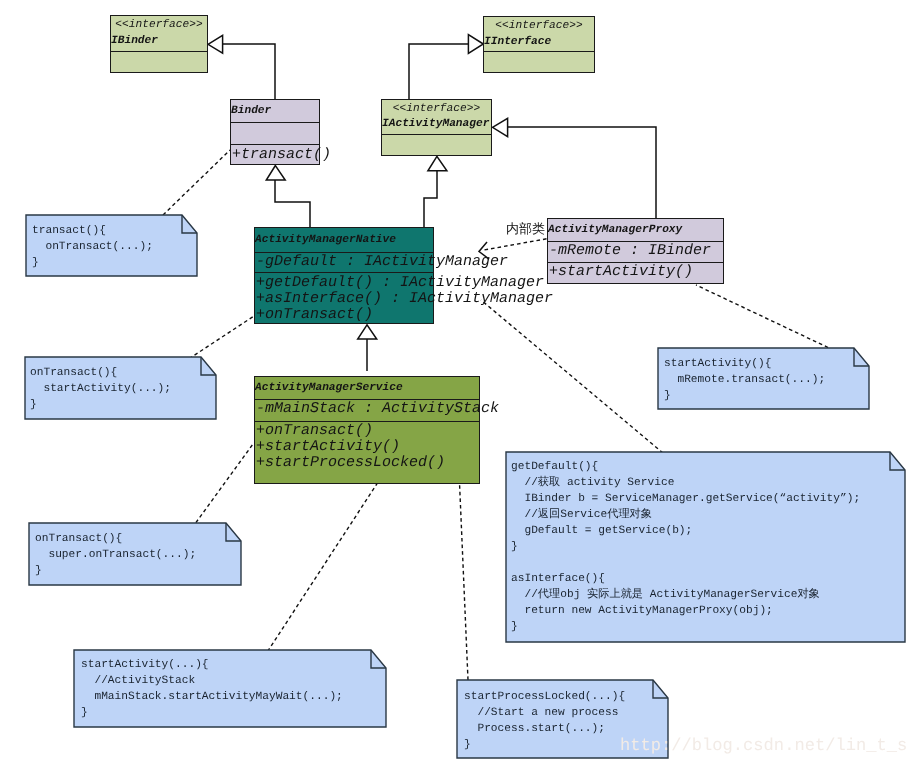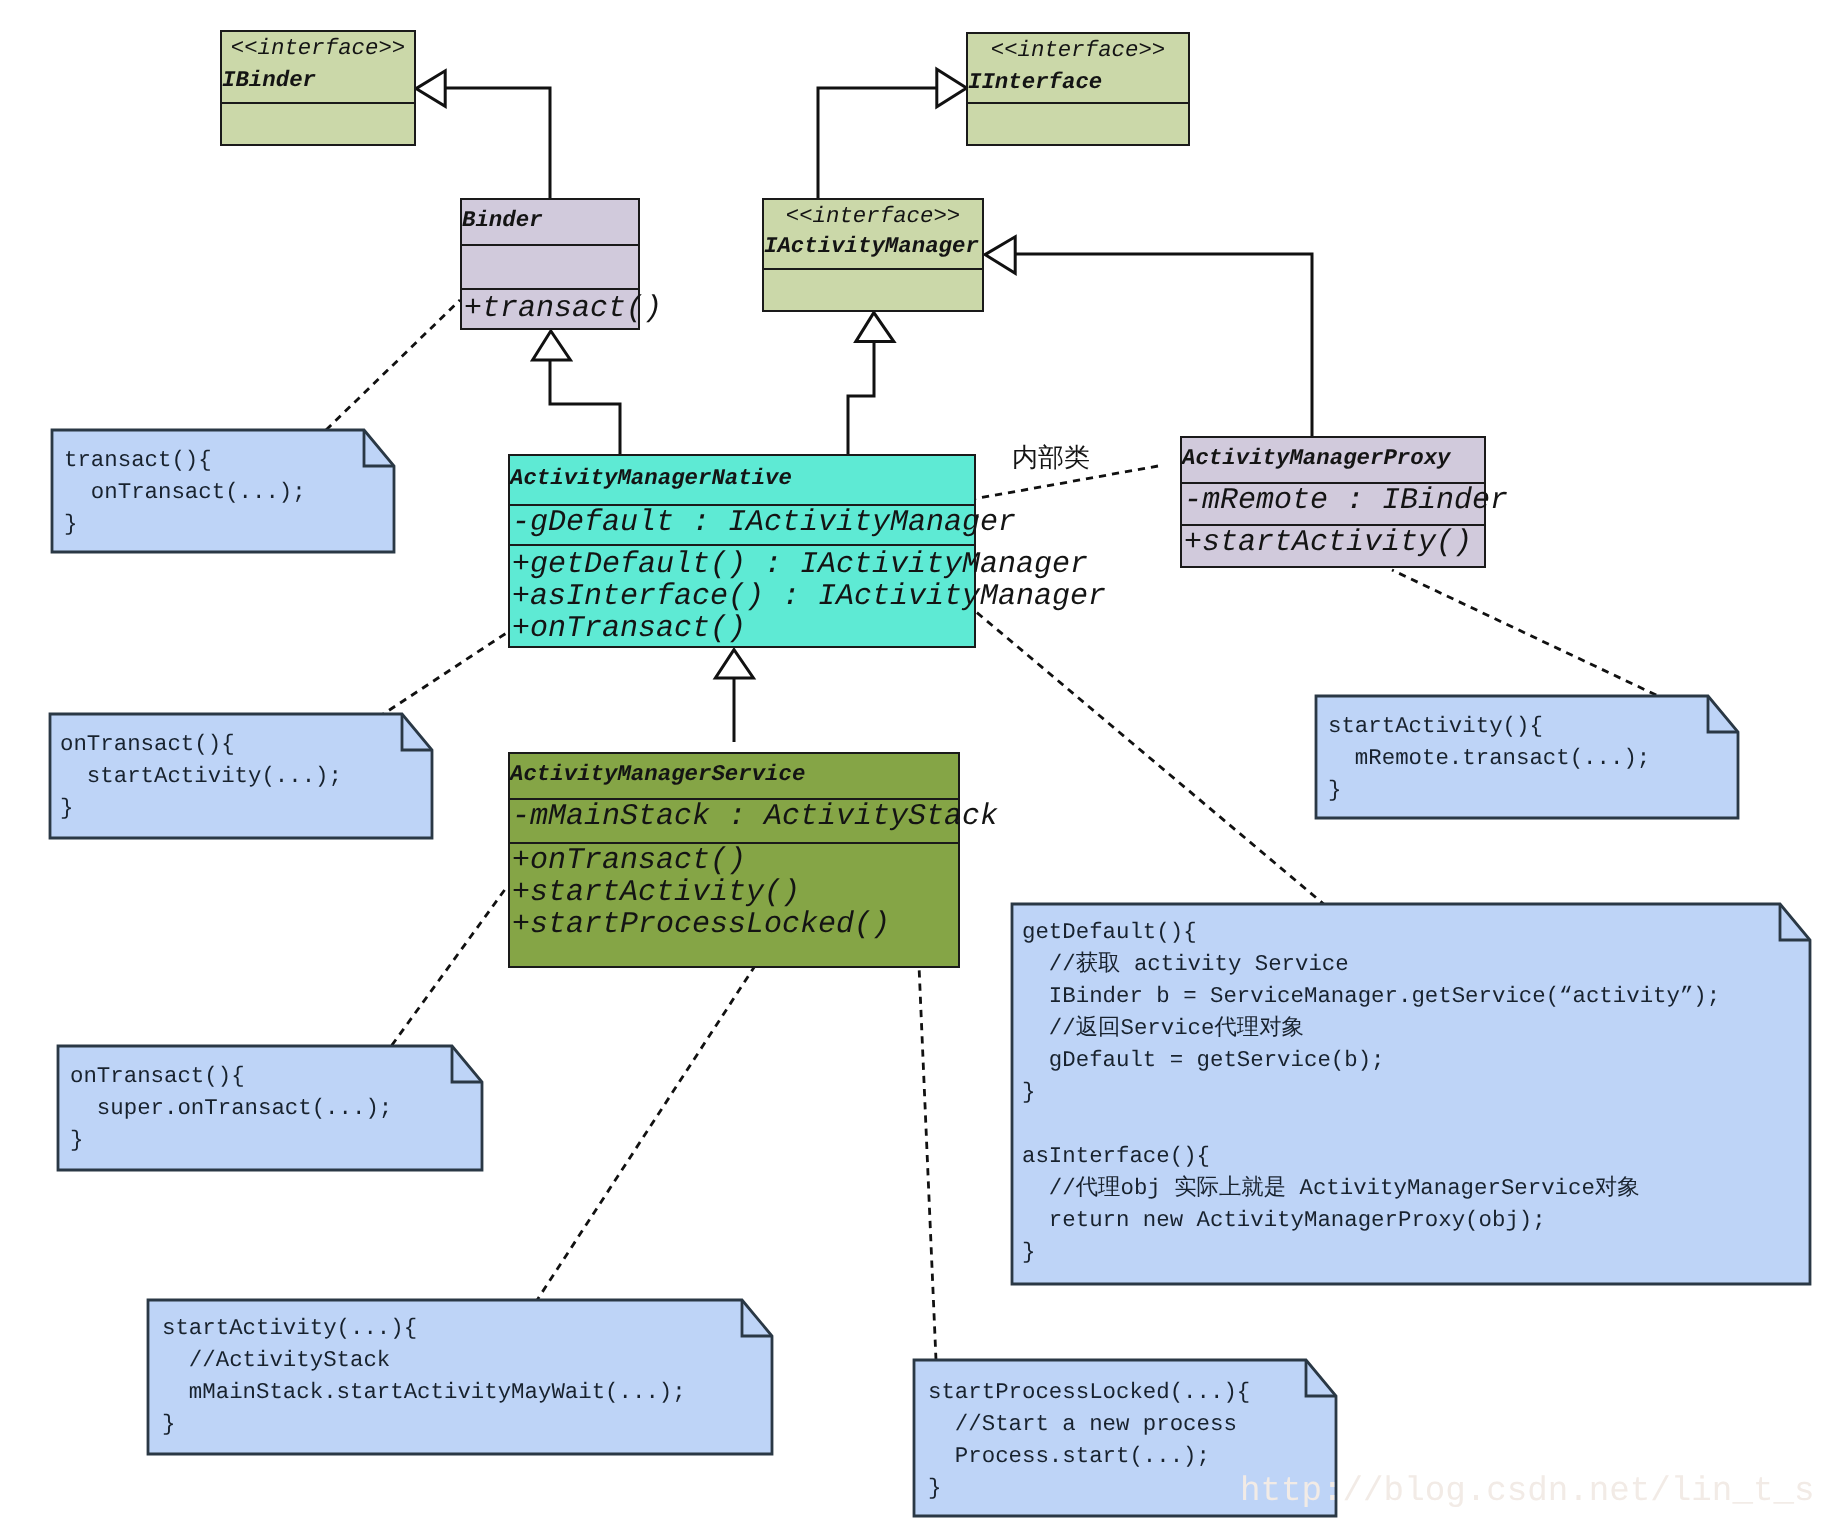--- a/index.html
+++ b/index.html
@@ -71,30 +71,30 @@
       <div class="divider" style="top:22px;"></div>
       <div class="divider" style="top:44px;"></div>
       <div class="ctitle" style="top:3px;">Binder</div>
       <div class="mline" style="left:1px;top:47px;">+transact()</div>
     </div>
 <div class="cls" style="left:381px;top:99px;width:111px;height:57px;background:#cbd8a9;">
       <div class="divider" style="top:34px;"></div>
       <div class="cstereo" style="top:1px;">&lt;&lt;interface&gt;&gt;</div>
       <div class="ctitle" style="top:16px;">IActivityManager</div>
     </div>
-<div class="cls" style="left:254px;top:227px;width:234px;height:97px;background:#5eead4;">
+<div class="cls" style="left:254px;top:227px;width:180px;height:97px;background:#0f766e;">
       <div class="divider" style="top:24px;"></div>
       <div class="divider" style="top:44px;"></div>
       <div class="ctitle" style="top:4px;">ActivityManagerNative</div>
       <div class="mline" style="left:1px;top:26px;">-gDefault : IActivityManager</div>
       <div class="mline" style="left:1px;top:47px;">+getDefault() : IActivityManager</div>
       <div class="mline" style="left:1px;top:63px;">+asInterface() : IActivityManager</div>
       <div class="mline" style="left:1px;top:79px;">+onTransact()</div>
     </div>
-<div class="cls" style="left:590px;top:218px;width:153px;height:66px;background:#d1cadc;">
+<div class="cls" style="left:547px;top:218px;width:177px;height:66px;background:#d1cadc;">
       <div class="divider" style="top:22px;"></div>
       <div class="divider" style="top:43px;"></div>
       <div class="ctitle" style="top:3px;">ActivityManagerProxy</div>
       <div class="mline" style="left:1px;top:24px;">-mRemote : IBinder</div>
       <div class="mline" style="left:1px;top:45px;">+startActivity()</div>
     </div>
 <div class="cls" style="left:254px;top:376px;width:226px;height:108px;background:#85a546;">
       <div class="divider" style="top:22px;"></div>
       <div class="divider" style="top:44px;"></div>
       <div class="ctitle" style="top:3px;">ActivityManagerService</div>

